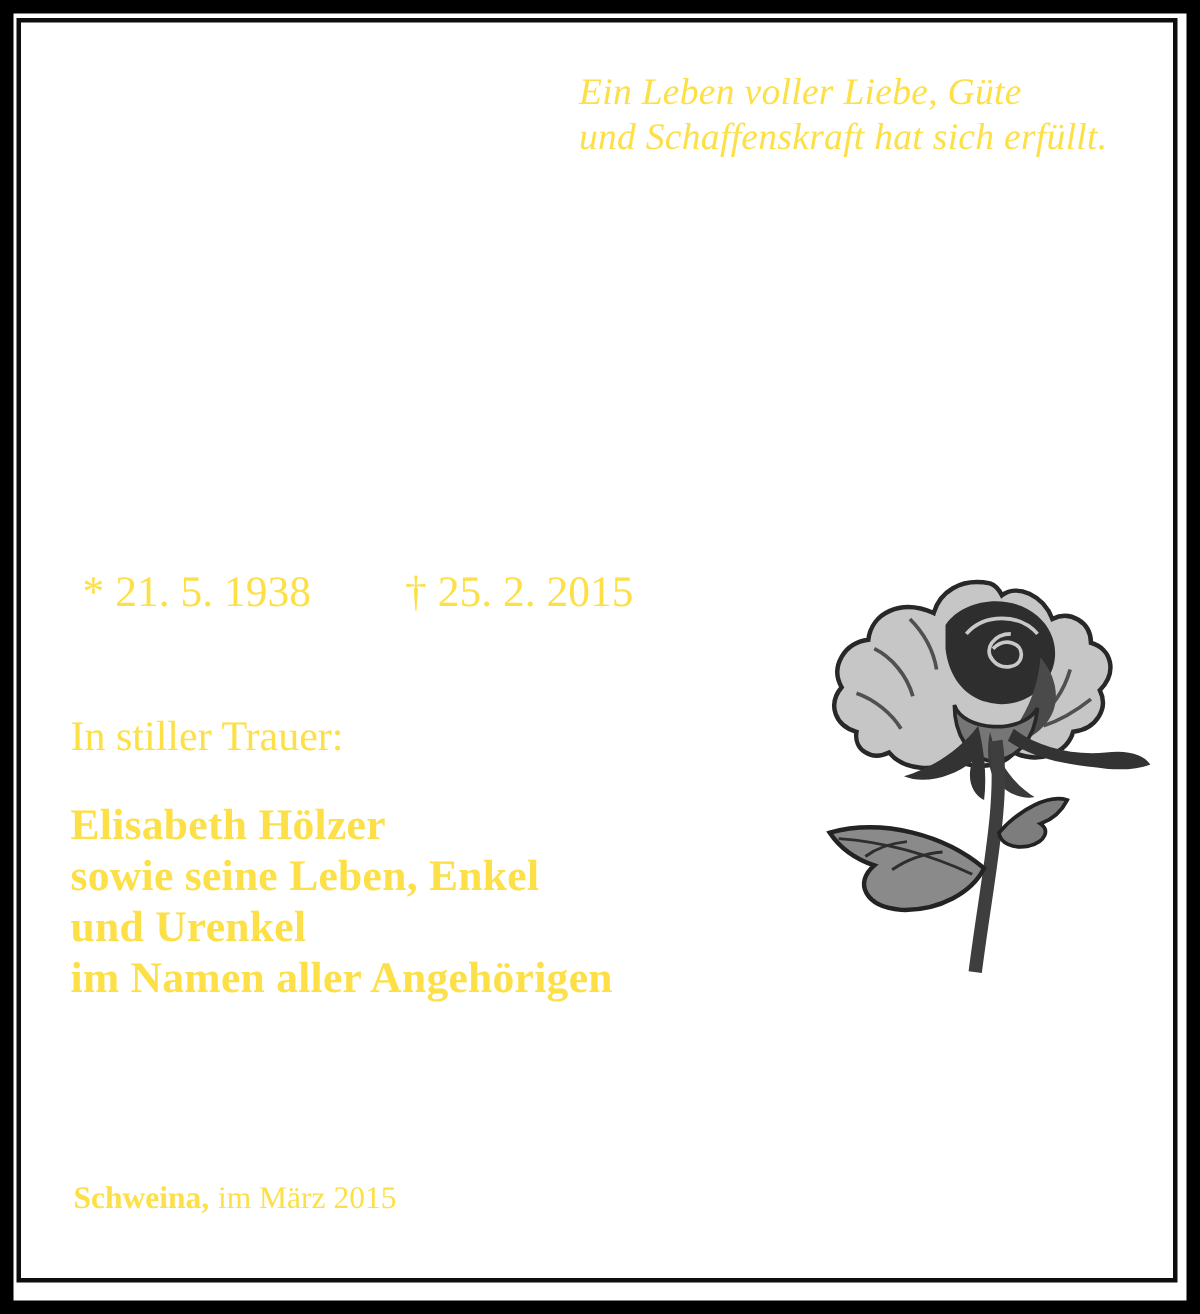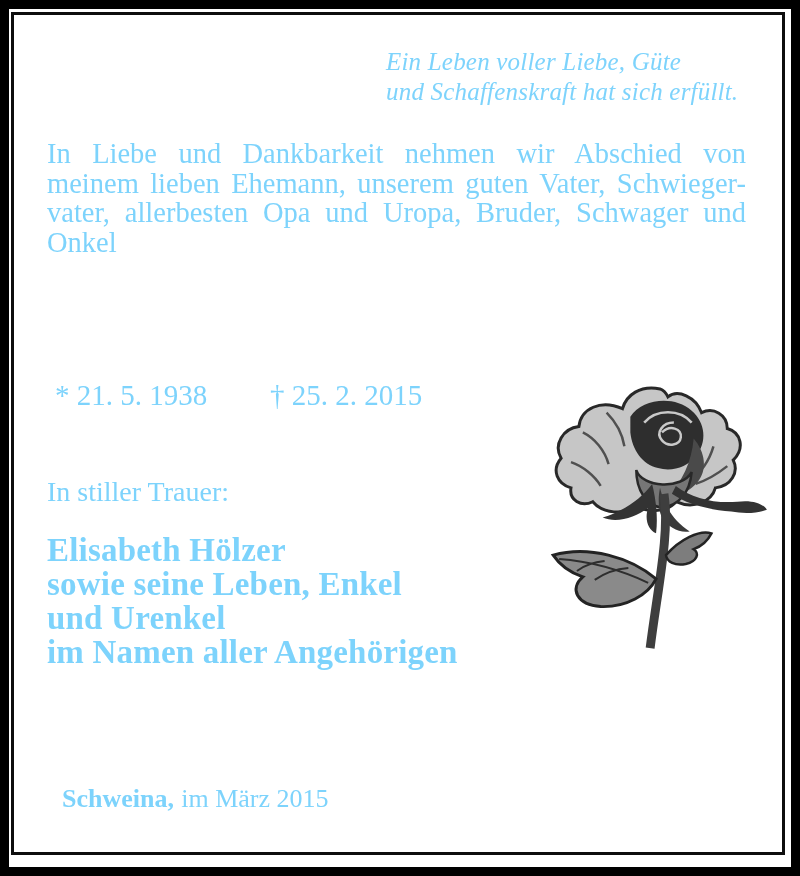--- a/index.html
+++ b/index.html
@@ -1,21 +1,21 @@
 <!DOCTYPE html>
 <html><head>
 <meta charset="utf-8">
 <style>
   html,body{margin:0;padding:0;background:#555;}
   .page{
     position:relative;
     width:800px;height:876px;
     background:#000;
     font-family:"Liberation Serif","DejaVu Serif",serif;
-    color:#7dd3fc;
+    color:#fde047;
     overflow:hidden;
     margin:0 auto;
   }
   .sheet{position:absolute;inset:9px;background:#fff;}
   .inner-border{
     position:absolute;left:11px;top:12px;width:774px;height:843px;
     border:3px solid #0d0d0d;box-sizing:border-box;
   }
   .abs{position:absolute;}
   .quote{
@@ -32,51 +32,45 @@
     left:53px;top:300px;width:720px;
     font-size:70px;font-weight:bold;line-height:1;
     letter-spacing:0.5px;white-space:nowrap;
   }
   .dates{left:0;top:378px;width:708px;height:36px;font-size:29px;line-height:34px;}
   .birth{position:absolute;left:55px;top:0;}
   .death{position:absolute;left:270px;top:0;}
   .trauer-label{left:47px;top:476px;font-size:28px;line-height:32px;}
   .mourners{
     left:47px;top:533px;width:480px;
-    font-size:33px;font-weight:bold;line-height:34px;
+    font-size:29px;font-weight:bold;line-height:34px;
     letter-spacing:0.2px;
   }
   .burial{
     left:47px;top:698px;width:699px;
     font-size:28.5px;line-height:30px;
   }
-  .closing{left:62px;top:782px;font-size:26px;line-height:33px;}
+  .closing{left:49px;top:782px;font-size:21px;line-height:33px;}
   .closing .place{font-weight:bold;}
   .closing .cdate{margin-left:0.28em;}
   .rose{left:543px;top:383px;width:238px;height:277px;}
   .rose svg{display:block;width:100%;height:100%;}
 </style>
 </head>
 <body>
 
 <div class="page">
   <div class="sheet"></div>
   <div class="inner-border"></div>
 
   <div class="abs quote">
     <div>Ein Leben voller Liebe, Güte</div>
     <div>und Schaffenskraft hat sich erfüllt.</div>
   </div>
 
-  <div class="abs intro">
-    <div class="jline">In Liebe und Dankbarkeit nehmen wir Abschied von</div>
-    <div class="jline">meinem lieben Ehemann, unserem guten Vater, Schwieger-</div>
-    <div class="jline">vater, allerbesten Opa und Uropa, Bruder, Schwager und</div>
-    <div>Onkel</div>
-  </div>
 
 
   <div class="abs dates">
     <span class="birth">* 21. 5. 1938</span>
     <span class="death">† 25. 2. 2015</span>
   </div>
 
   <div class="abs rose">
     <svg viewBox="0 0 240 280" xmlns="http://www.w3.org/2000/svg" aria-hidden="true">
 

